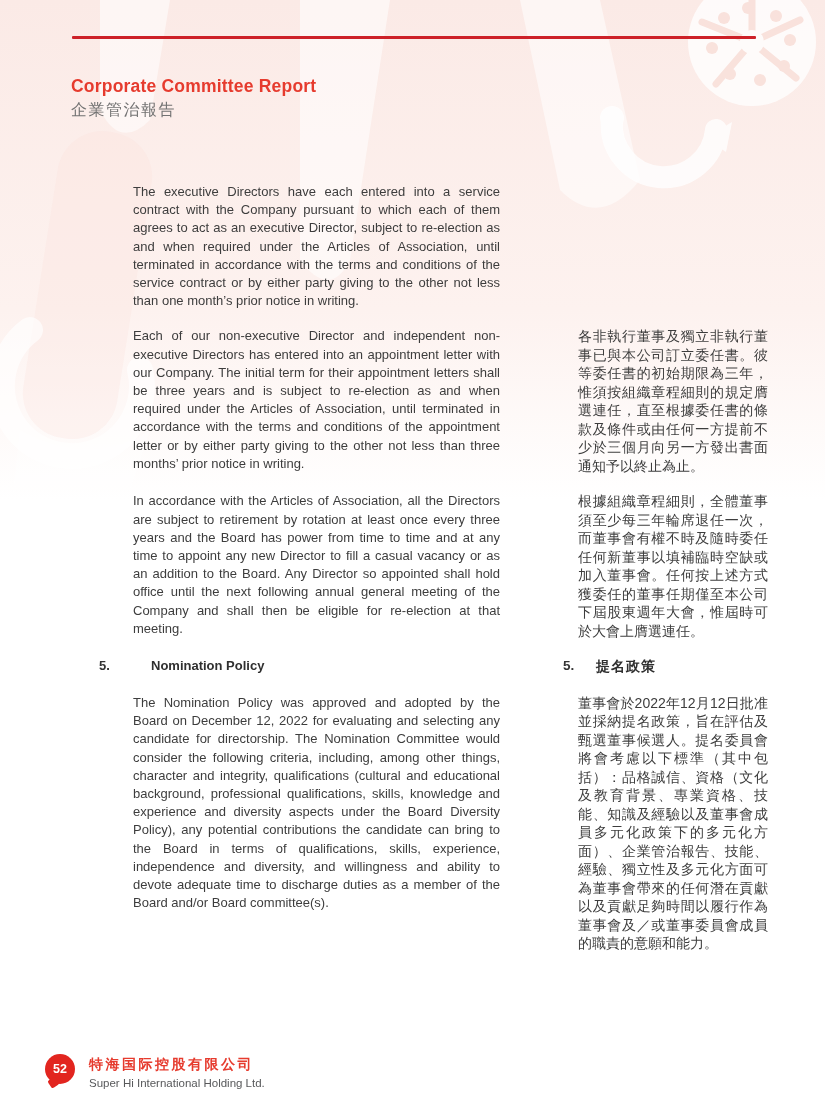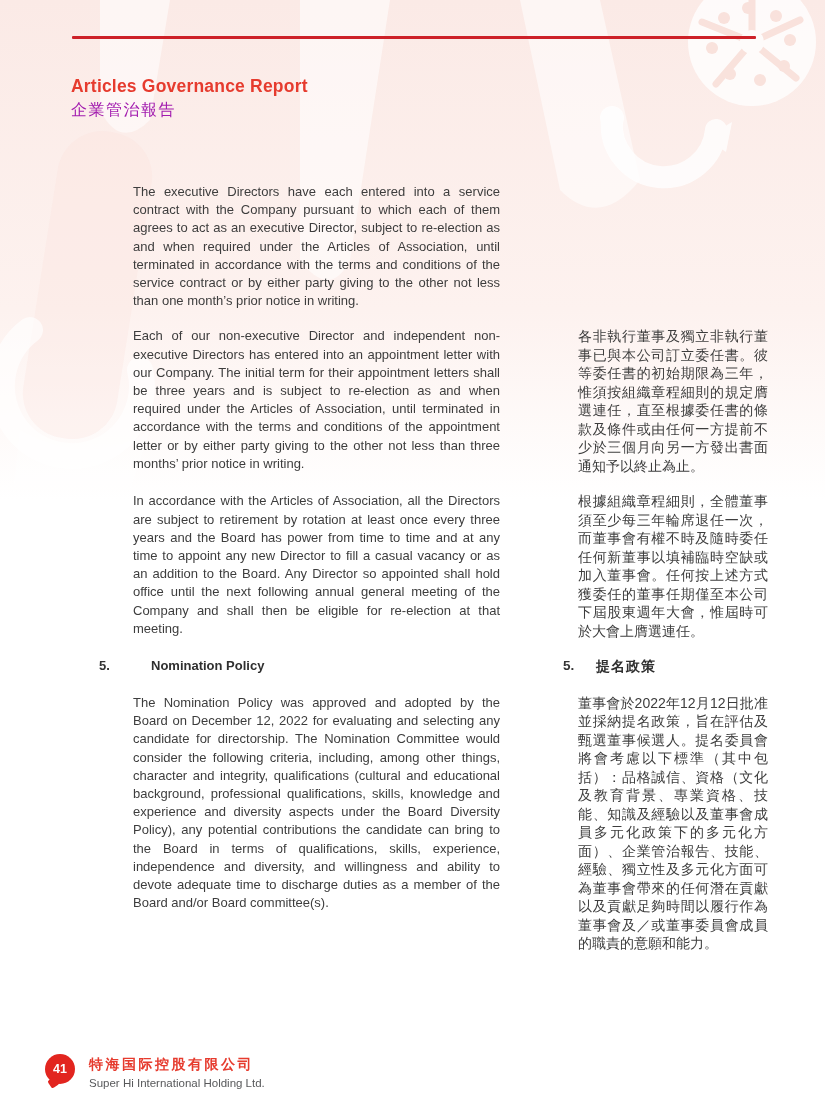--- a/index.html
+++ b/index.html
@@ -16,21 +16,21 @@
     position:absolute;left:72px;top:36px;width:684px;height:3px;
     background:#cd2128;border-radius:1px;
     box-shadow:0 6px 7px -2px rgba(110,110,110,.45);
   }
   .title-en{
     position:absolute;left:71px;top:76px;
     font-size:17.5px;font-weight:bold;color:#e63b2e;letter-spacing:.2px;
   }
   .title-zh{
     position:absolute;left:71px;top:100px;
-    font-size:16px;color:#a21caf;letter-spacing:1.5px;
+    font-size:16px;color:#737373;letter-spacing:1.5px;
   }
   
   .content{position:absolute;top:183px;left:0;width:793px;}
   .row{display:flex;align-items:flex-start;padding-left:99px;margin-bottom:17px;}
   .gut-en{width:34px;flex:0 0 34px;font-size:13px;font-weight:bold;color:#333;line-height:18.2px;}
   .col-en{width:367px;flex:0 0 367px;font-size:13px;line-height:18.2px;
           text-align:justify;color:#3d3d3d;}
   .gut-zh{width:33px;flex:0 0 33px;margin-left:45px;font-size:13.5px;font-weight:bold;
           color:#333;line-height:18.5px;}
   .col-zh{width:190px;flex:0 0 190px;font-size:14px;line-height:18.5px;
@@ -102,21 +102,21 @@
         <circle cx="612" cy="118" r="12" fill="#ffffff"></circle>
       </g>
 
       <g opacity="0.65">
         <path d="M30 330 a70 70 0 1 0 110 40" fill="none" stroke="#ffffff" stroke-width="26" stroke-linecap="round"></path>
       </g>
     </svg>
   </div>
 
   <div class="red-rule"></div>
-  <div class="title-en">Articles Governance Report</div>
+  <div class="title-en">Corporate Committee Report</div>
   <div class="title-zh">企業管治報告</div>
 
   <div class="content">
 
     <div class="row">
       <div class="gut-en"></div>
       <div class="col-en">The executive Directors have each entered into a service contract with the Company pursuant to which each of them agrees to act as an executive Director, subject to re-election as and when required under the Articles of Association, until terminated in accordance with the terms and conditions of the service contract or by either party giving to the other not less than one month’s prior notice in writing.</div>
       <div class="gut-zh"></div>
     </div>
 
@@ -145,21 +145,21 @@
       <div class="gut-en"></div>
       <div class="col-en">The Nomination Policy was approved and adopted by the Board on December 12, 2022 for evaluating and selecting any candidate for directorship. The Nomination Committee would consider the following criteria, including, among other things, character and integrity, qualifications (cultural and educational background, professional qualifications, skills, knowledge and experience and diversity aspects under the Board Diversity Policy), any potential contributions the candidate can bring to the Board in terms of qualifications, skills, experience, independence and diversity, and willingness and ability to devote adequate time to discharge duties as a member of the Board and/or Board committee(s).</div>
       <div class="gut-zh"></div>
       <div class="col-zh">董事會於2022年12月12日批准並採納提名政策，旨在評估及甄選董事候選人。提名委員會將會考慮以下標準（其中包括）：品格誠信、資格（文化及教育背景、專業資格、技能、知識及經驗以及董事會成員多元化政策下的多元化方面）、企業管治報告、技能、經驗、獨立性及多元化方面可為董事會帶來的任何潛在貢獻以及貢獻足夠時間以履行作為董事會及／或董事委員會成員的職責的意願和能力。</div>
     </div>
 
   </div>
 
   <div class="footer">
     <div class="page-balloon">
-      <span>41</span>
+      <span>52</span>
     </div>
     <div class="footer-text">
       <div class="company-zh">特海国际控股有限公司</div>
       <div class="company-en">Super Hi International Holding Ltd.</div>
     </div>
   </div>
 
 </div>
 
 </body></html>

